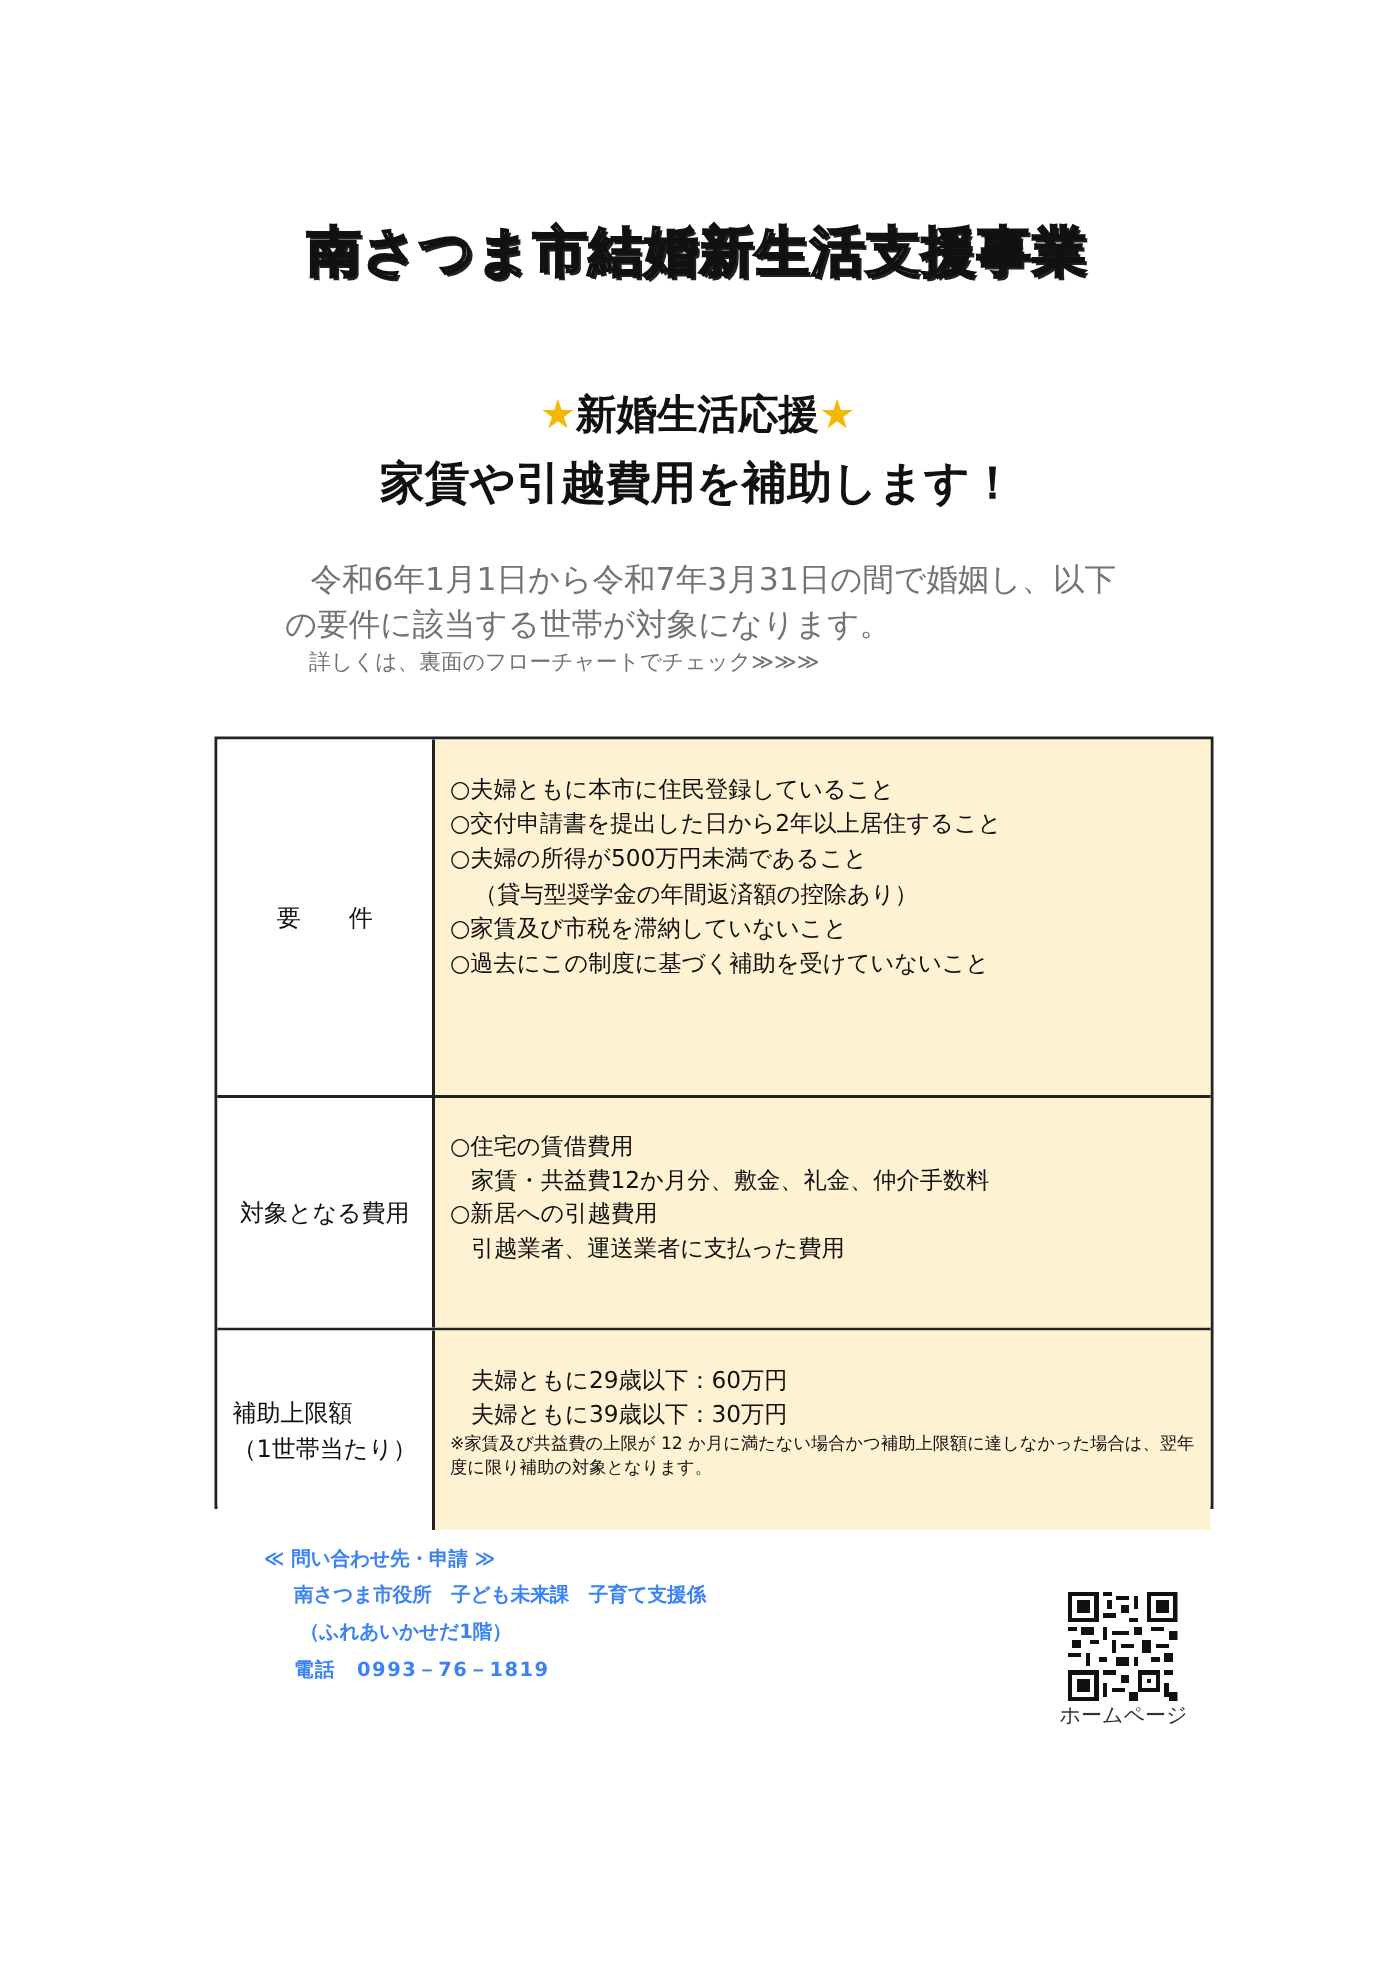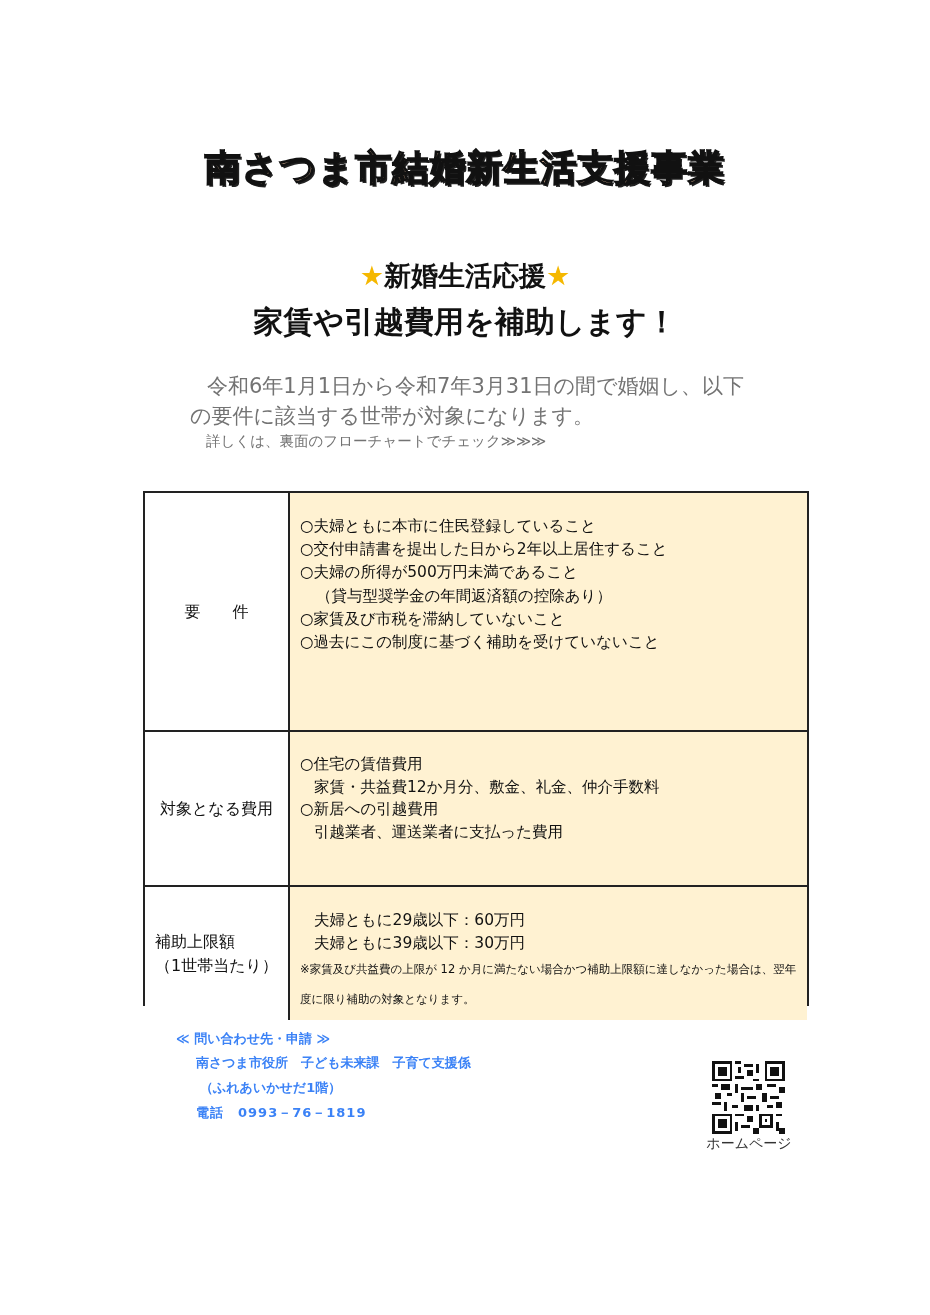--- a/index.html
+++ b/index.html
@@ -45,21 +45,21 @@
   .cnt {
     position: absolute; left: 145px; right: 0; top: 0; bottom: 0;
     background: #fff2d2; padding-left: 10px; font-size: 15.5px;
   }
   .r1 .cnt { padding-top: 22px; line-height: 23.2px; }
   .r2 .cnt { padding-top: 21px; line-height: 22.5px; }
   .r3 .cnt { padding-top: 22px; line-height: 22.5px; }
   .line { white-space: nowrap; }
   .ind { padding-left: 14px; }
   .ind2 { padding-left: 16px; }
-  .note { font-size: 11.5px; line-height: 30px; padding-right: 0; }
+  .note { font-size: 11.5px; line-height: 16px; padding-right: 0; }
 
   .contact { left: 176px; font-size: 13px; color: #3b82f6; font-weight: bold; }
   .c1 { top: 1030px; }
   .c2 { top: 1054px; left: 196px; }
   .c3 { top: 1079px; left: 200px; }
   .c4 { top: 1104px; left: 196px; letter-spacing: 1px; }
 
   .qr { left: 712px; top: 1061px; width: 73px; height: 73px; }
   .qr-caption { left: 690px; width: 118px; top: 1135px; text-align: center; font-family: Liberation Sans, sans-serif; font-size: 14px; color: #333; }
 </style>

